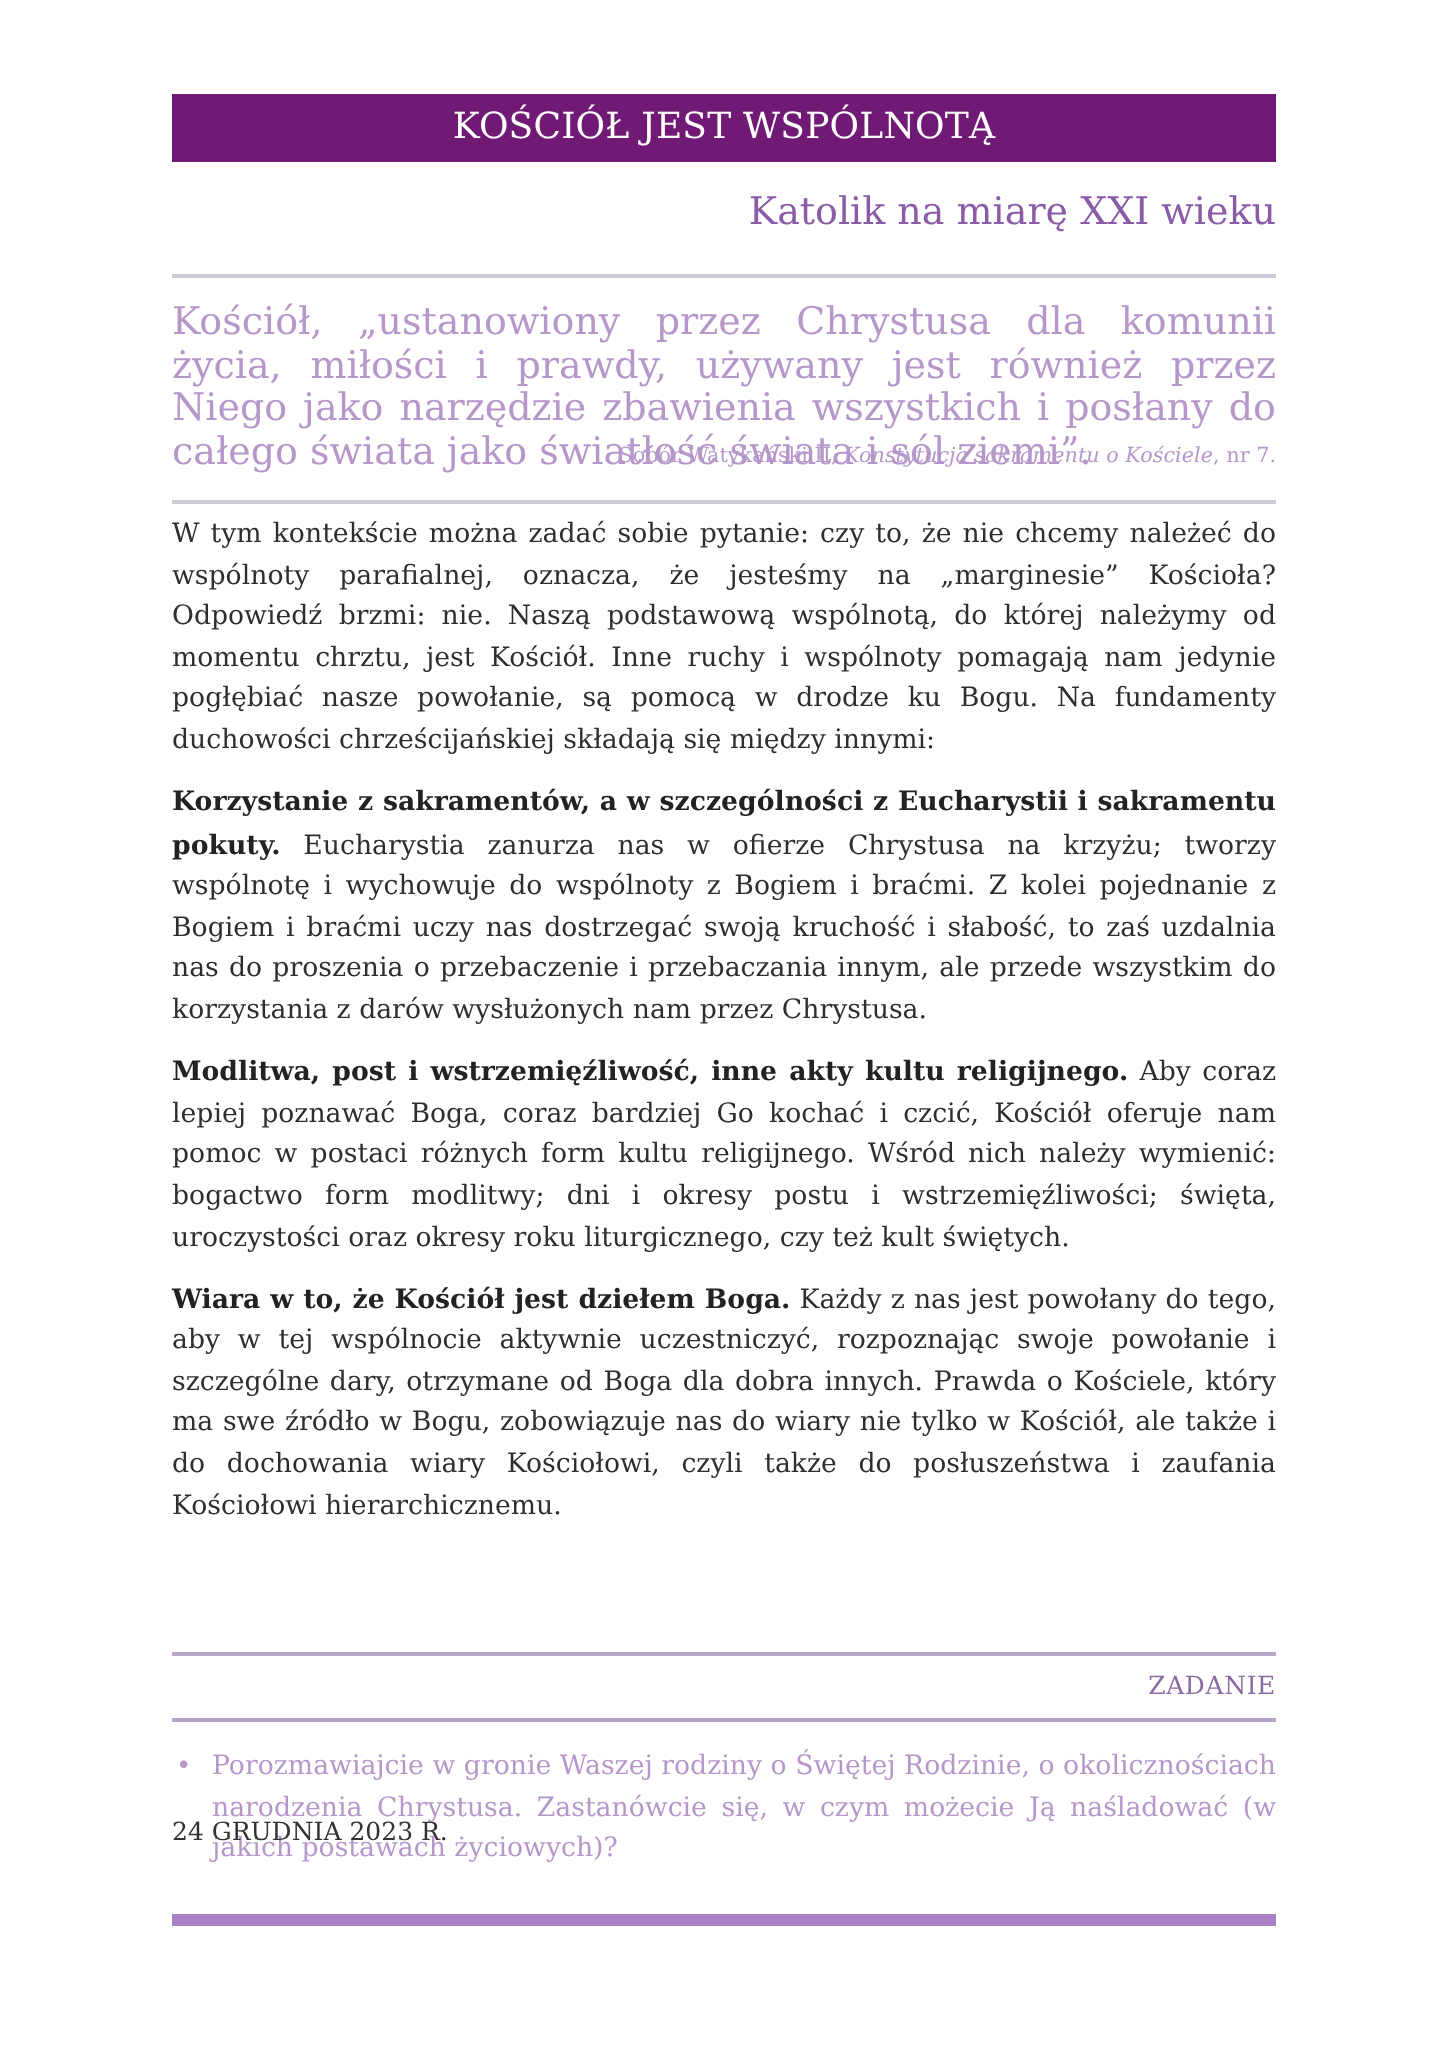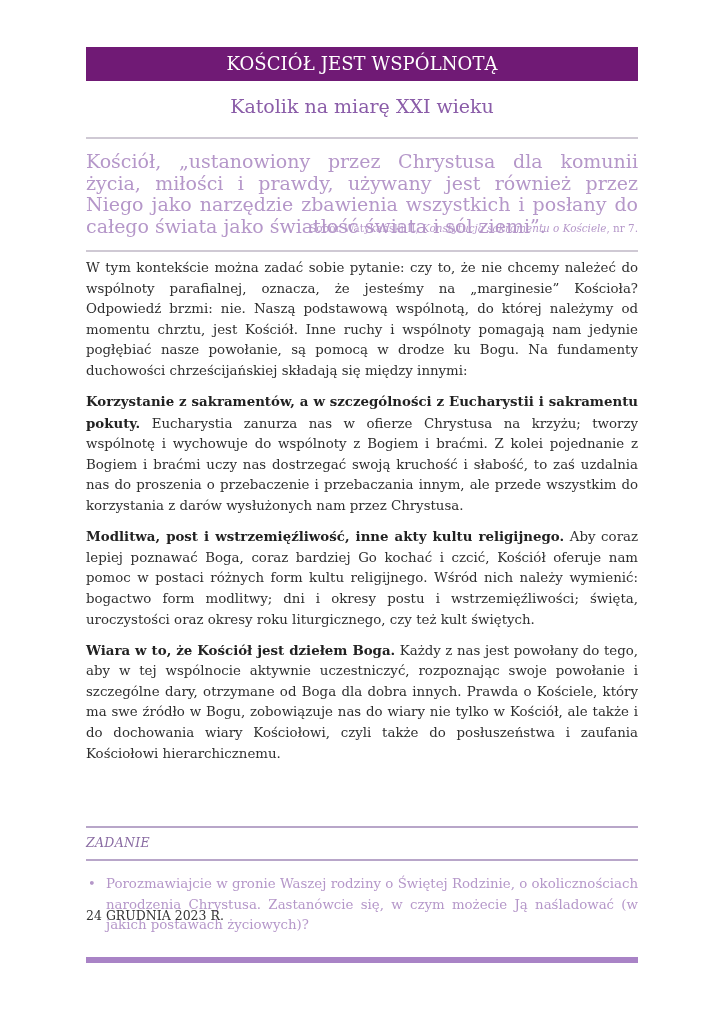--- a/index.html
+++ b/index.html
@@ -2,35 +2,35 @@
 <html><head>
 <meta charset="utf-8">
 <style>
   html, body { margin:0; padding:0; background:#ffffff; }
   body { width:724px; height:1024px; position:relative; overflow:hidden;
          font-family:"DejaVu Serif", "Liberation Serif", serif; color:#2e2e2e; }
   .page { position:absolute; left:86px; width:552px; top:0; }
   .header-bar { position:absolute; top:47px; left:0; width:552px; height:34px;
                 background:#701a75; color:#ffffff; text-align:center;
                 font-size:18px; line-height:34px; letter-spacing:0.1px; }
-  .subtitle { position:absolute; top:93px; left:0; width:552px; text-align:center;
+  .subtitle { position:absolute; top:93px; left:0; width:552px; text-align:right;
               color:#8a5ca8; font-size:19px; line-height:26px; }
   .divider { position:absolute; left:0; width:552px; height:2px; background:#cfc9d4; }
   .quote { position:absolute; top:151px; left:0; width:552px; color:#b597c9;
            font-size:19px; line-height:21.5px; text-align:justify; text-align-last:left; }
   .source { position:absolute; top:221px; left:0; width:552px; text-align:right;
             color:#b597c9; font-size:10.4px; line-height:14px; }
   .source i { font-style:italic; }
   .body-text { position:absolute; top:258px; left:0; width:552px;
                font-size:13.35px; line-height:20.6px; color:#2e2e2e; }
   .body-text p { margin:0 0 9.5px 0; text-align:justify; text-align-last:left; }
   .body-text b { font-weight:bold; color:#222; }
   .zad-line { position:absolute; left:0; width:552px; height:1.5px; background:#b8a6c9; }
-  .zadanie { position:absolute; top:833px; left:0; width:552px; text-align:left;
-             color:#8a6ca3; font-size:12.5px; line-height:20px; letter-spacing:0.3px;font-style:italic; }
+  .zadanie { position:absolute; top:833px; left:0; width:552px; text-align:right;
+             color:#8a6ca3; font-size:12.5px; line-height:20px; letter-spacing:0.3px; }
   .task { position:absolute; top:874px; left:0; width:552px; color:#b597c9;
           font-size:13.35px; line-height:20.6px; }
   .task .bullet { position:absolute; left:2px; top:0; color:#b597c9; font-size:13px; }
   .task .task-text { margin-left:20px; text-align:justify; text-align-last:left; }
   .bottom-bar { position:absolute; top:957px; left:0; width:552px; height:6px; background:#a983c6; }
   .footer-date { position:absolute; top:907px; left:0; width:552px; text-align:left;
                  color:#333; font-size:12.5px; line-height:18px; }
 </style>
 </head>
 <body>

